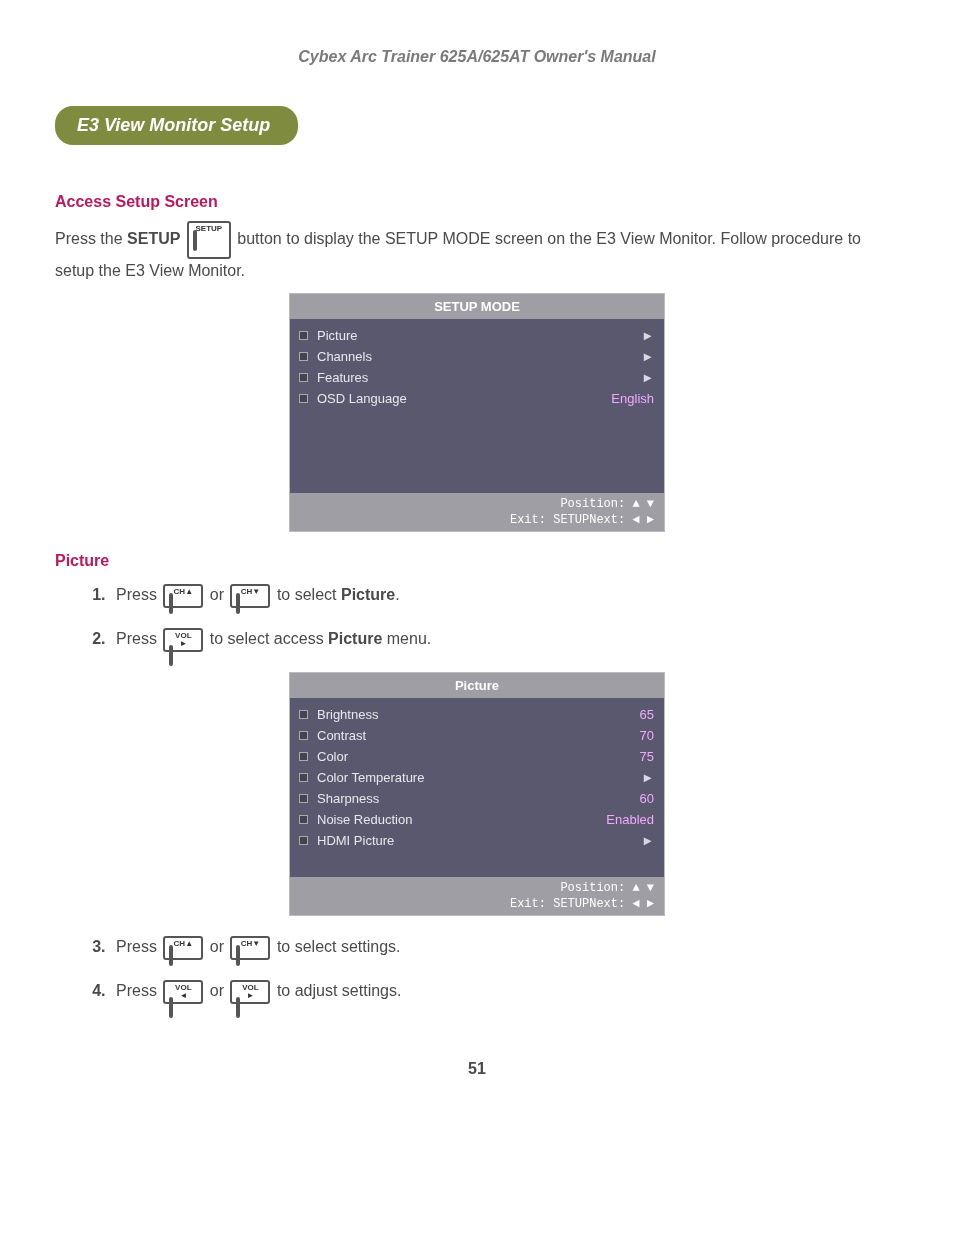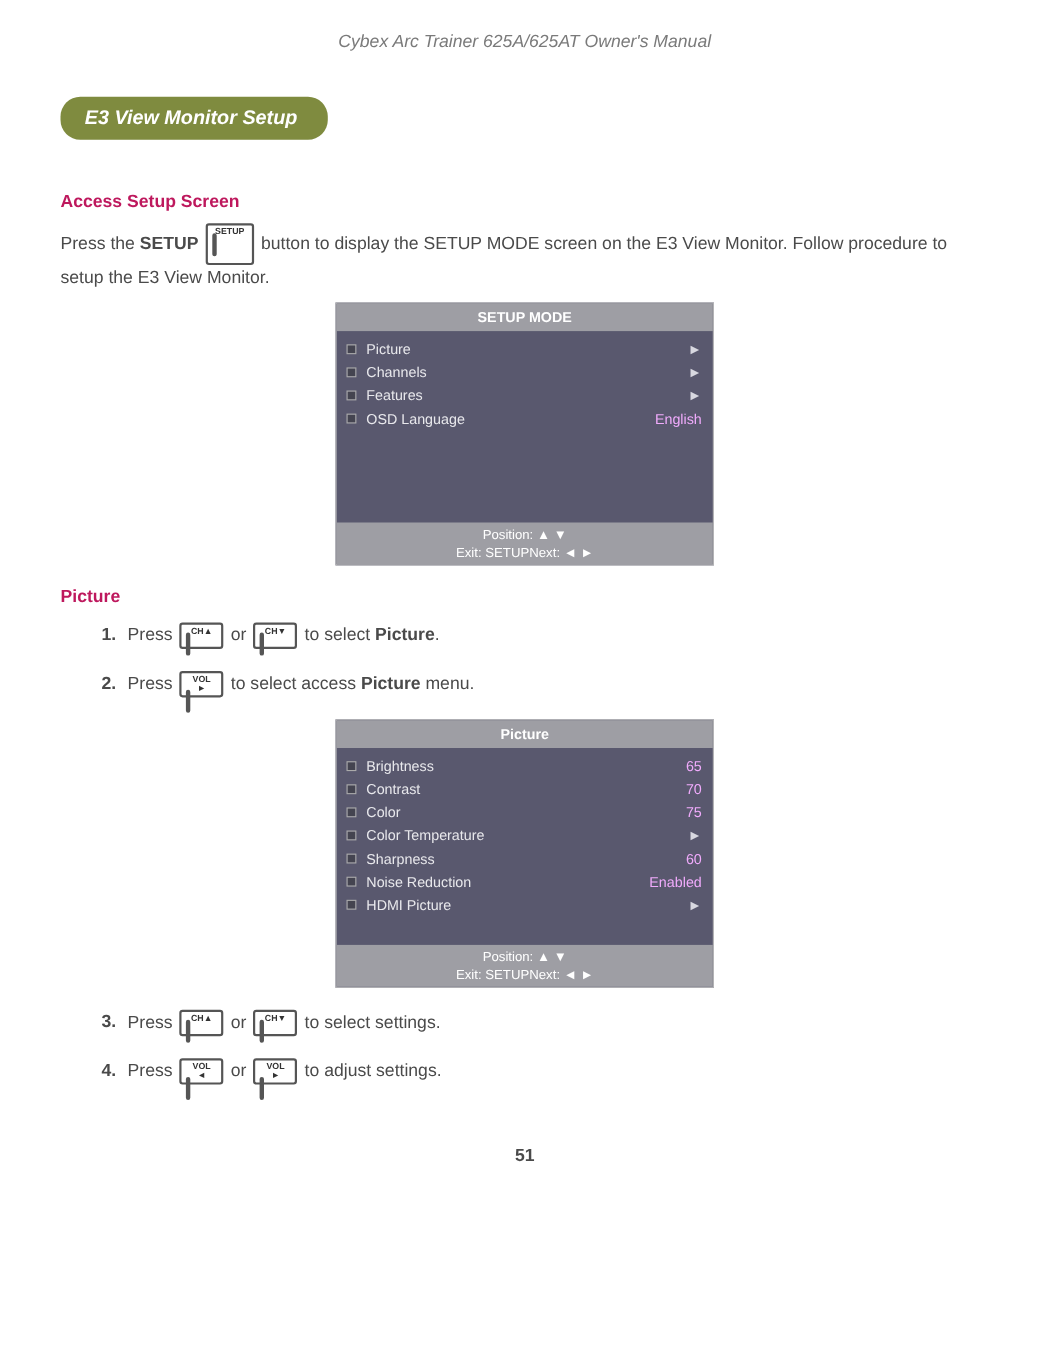--- a/index.html
+++ b/index.html
@@ -7,24 +7,25 @@
     font-family: Arial, Helvetica, sans-serif;
     margin: 0;
     padding: 30px 55px;
     color: #4a4a4a;
     width: 954px;
     background: #fff;
   }
   .header-title {
     text-align: center;
     font-style: italic;
-    font-weight: normal;
+    font-weight: bold;
     color: #7a7a7a;
     font-size: 16px;
     margin-bottom: 40px;
+    margin-top: 18px;
   }
   .lozenge {
     display: inline-block;
     background: #7f8b3f;
     color: #fff;
     font-weight: bold;
     font-style: italic;
     font-size: 18px;
     padding: 9px 28px 9px 22px;
     border-radius: 18px;
@@ -76,21 +77,21 @@
   .keycap .key-screen {
     border: 2px solid #555;
     border-radius: 2px;
     height: 12px;
     margin-top: 2px;
     position: relative;
   }
   .keycap-wide { width: 44px; height: 38px; }
   .key-arrow-sm { font-size: 8px; }
   .osd {
-    width: 344px;
+    width: 376px;
     margin: 10px auto 20px auto;
     background: #59586e;
     color: #fff;
     font-size: 13px;
     border: 1px solid #bcbcbc;
   }
   .osd-title {
     background: #9e9ea4;
     color: #fff;
     text-align: center;
@@ -120,21 +121,22 @@
   .osd-footer {
     background: #9e9ea4;
     padding: 4px 10px;
     display: flex;
     flex-direction: column;
     gap: 2px;
     font-size: 12px;
   }
   .osd-footer-row {
     display: flex;
-    justify-content: center;
+    justify-content: flex-end;
+    font-family: Liberation Mono, monospace;
   }
   .bold { font-weight: bold; }
   .pagenum {
     text-align: center;
     font-weight: bold;
     font-size: 16px;
     margin-top: 56px;
     color: #4a4a4a;
   }
 </style>

